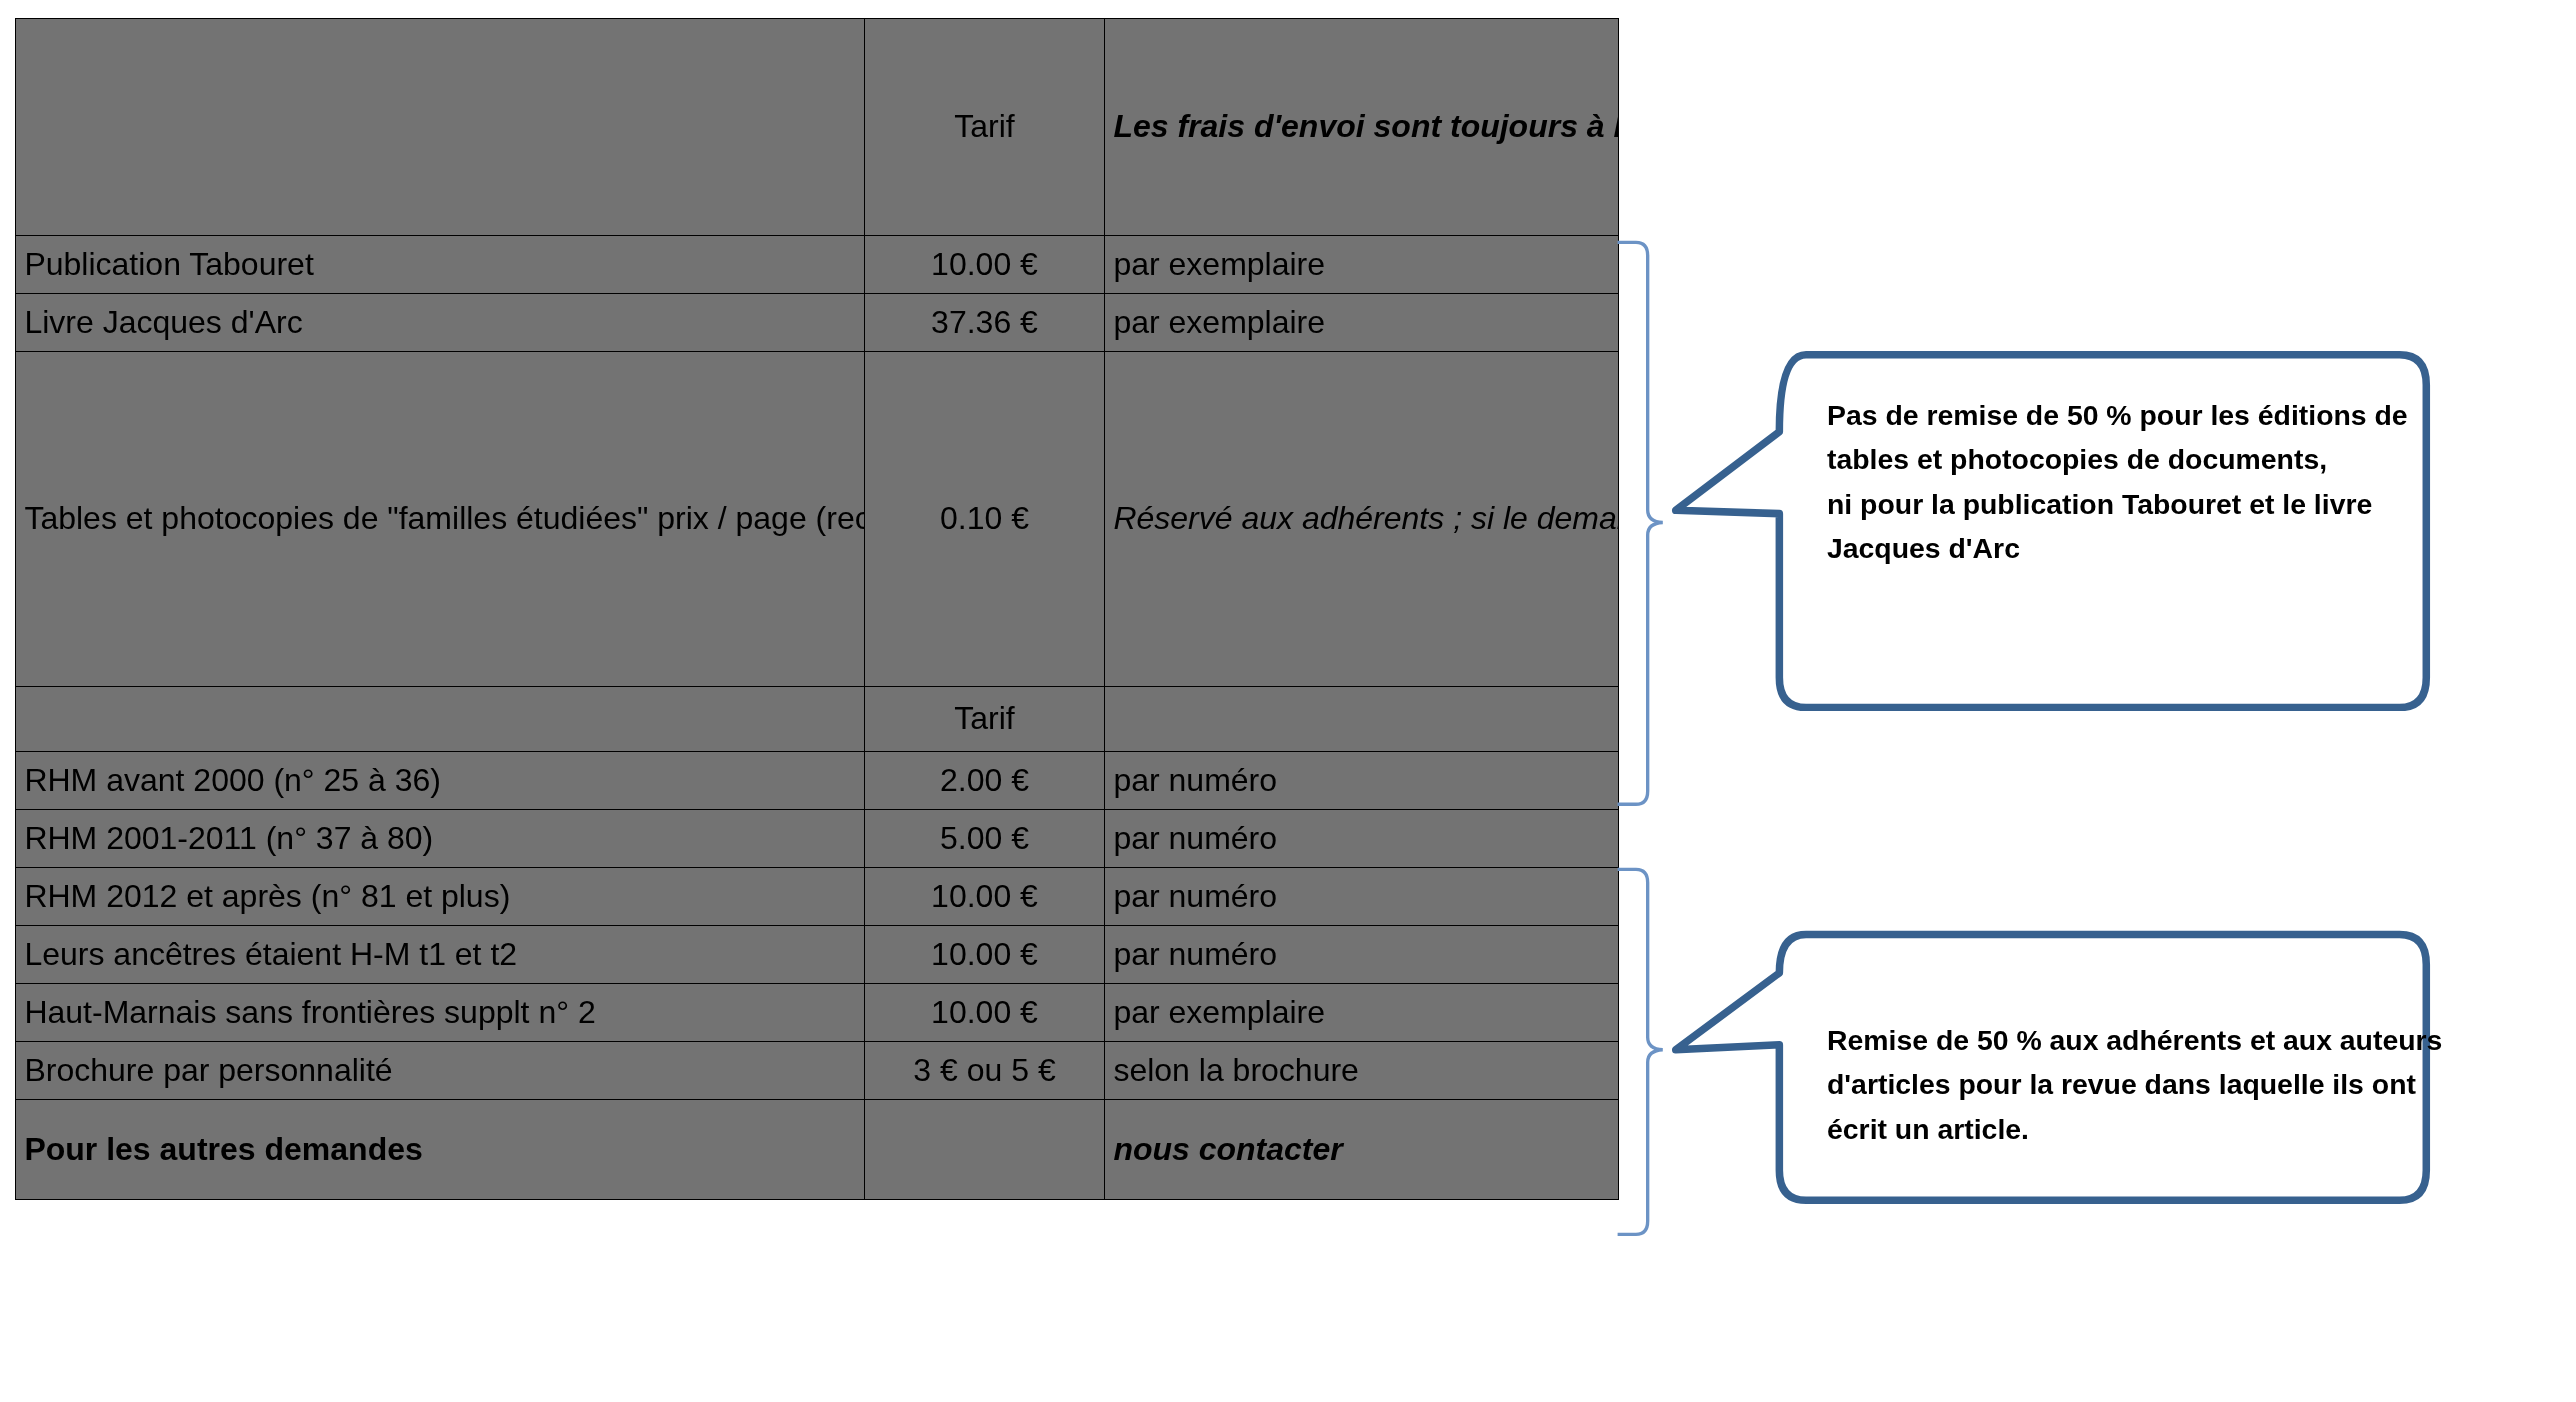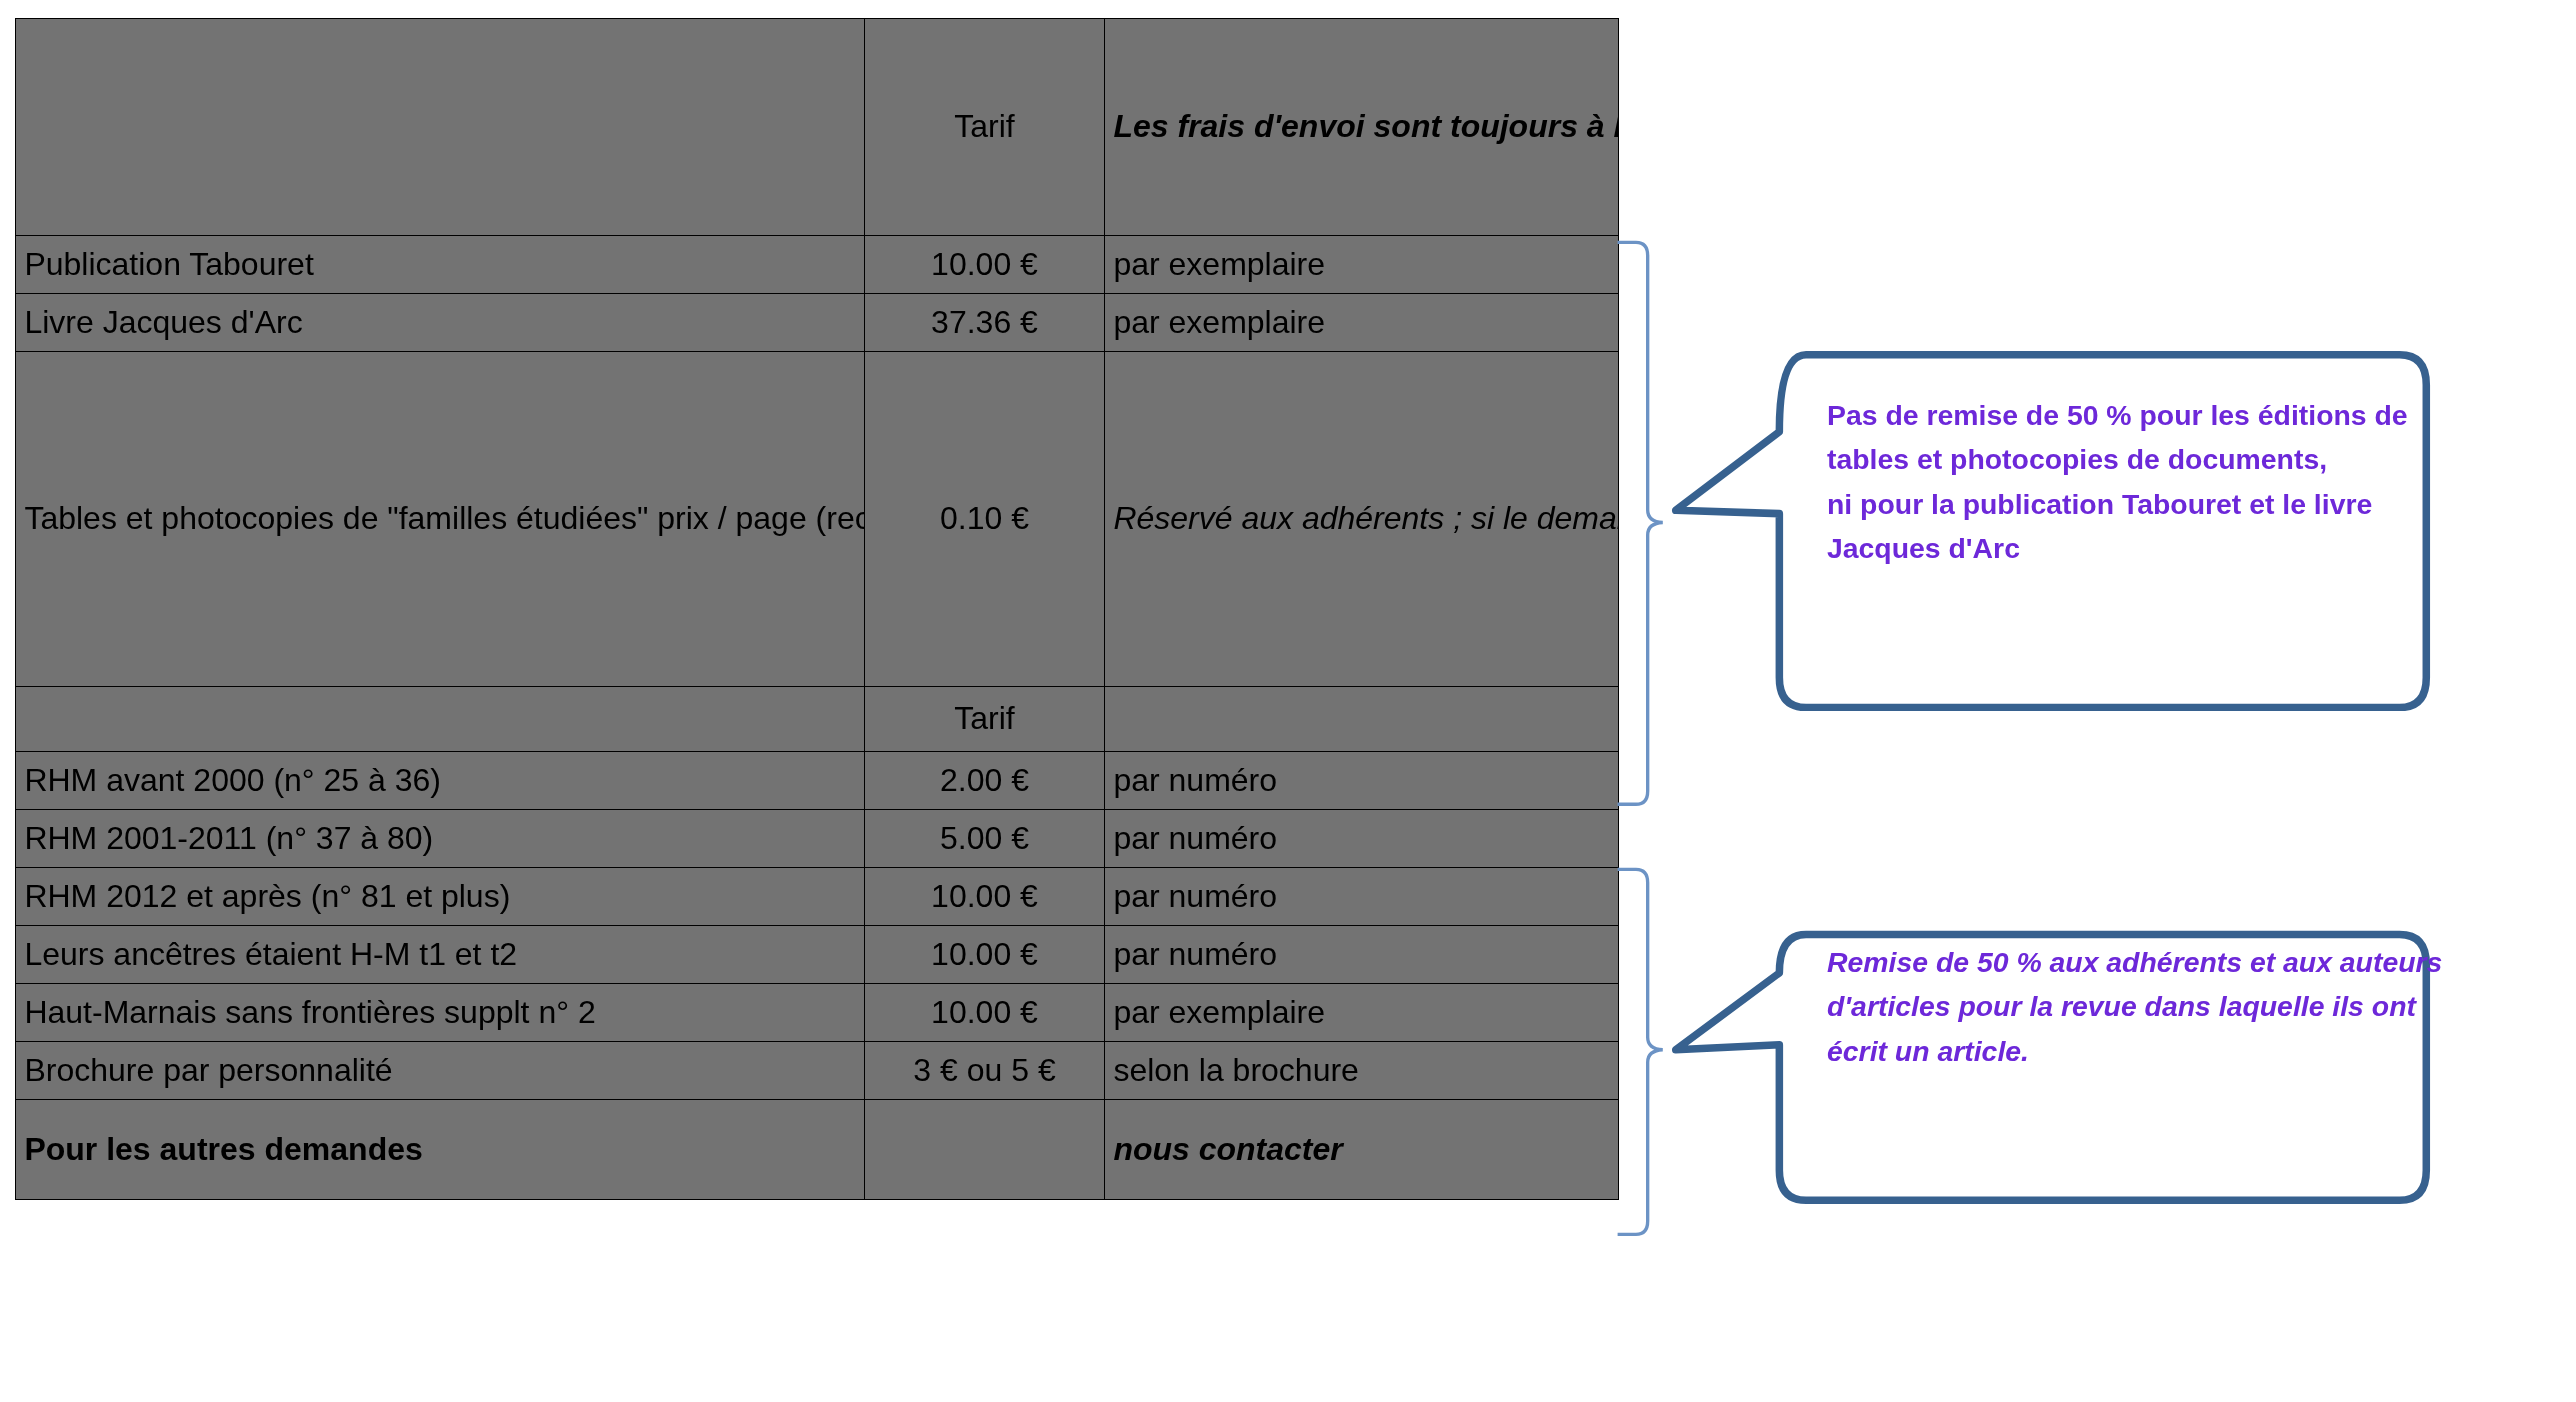--- a/index.html
+++ b/index.html
@@ -97,21 +97,21 @@
     padding-left: 11.7px;
   }
 
   
   .brace-svg { position: absolute; }
 
   
   .callout-svg { position: absolute; }
   .callout-text {
     position: absolute;
-    color: #6d28d9;
+    color: #000000;
     font-weight: bold;
     font-size: 28.4px;
     line-height: 1.56;
     white-space: pre-line;
   }
 </style>
 </head>
 <body>
 
 <table id="price-table">
@@ -220,14 +220,14 @@
            Q 912 28 912 64
            L 912 310
            Q 912 346 880 346
            L 170 346
            Q 138 346 138 310
            L 138 160
            L 14 166
            L 138 74
            Q 138 28 170 28 Z" fill="#ffffff" stroke="#37618f" stroke-width="9" stroke-linejoin="round"></path>
 </svg>
-<div class="callout-text" style="left:1827px; top:940px; width:635px;font-style:italic;">Remise de 50 % aux adhérents et aux auteurs d'articles pour la revue dans laquelle ils ont écrit un article.</div>
+<div class="callout-text" style="left:1827px; top:1018px; width:635px;">Remise de 50 % aux adhérents et aux auteurs d'articles pour la revue dans laquelle ils ont écrit un article.</div>
 
 
 </body></html>

